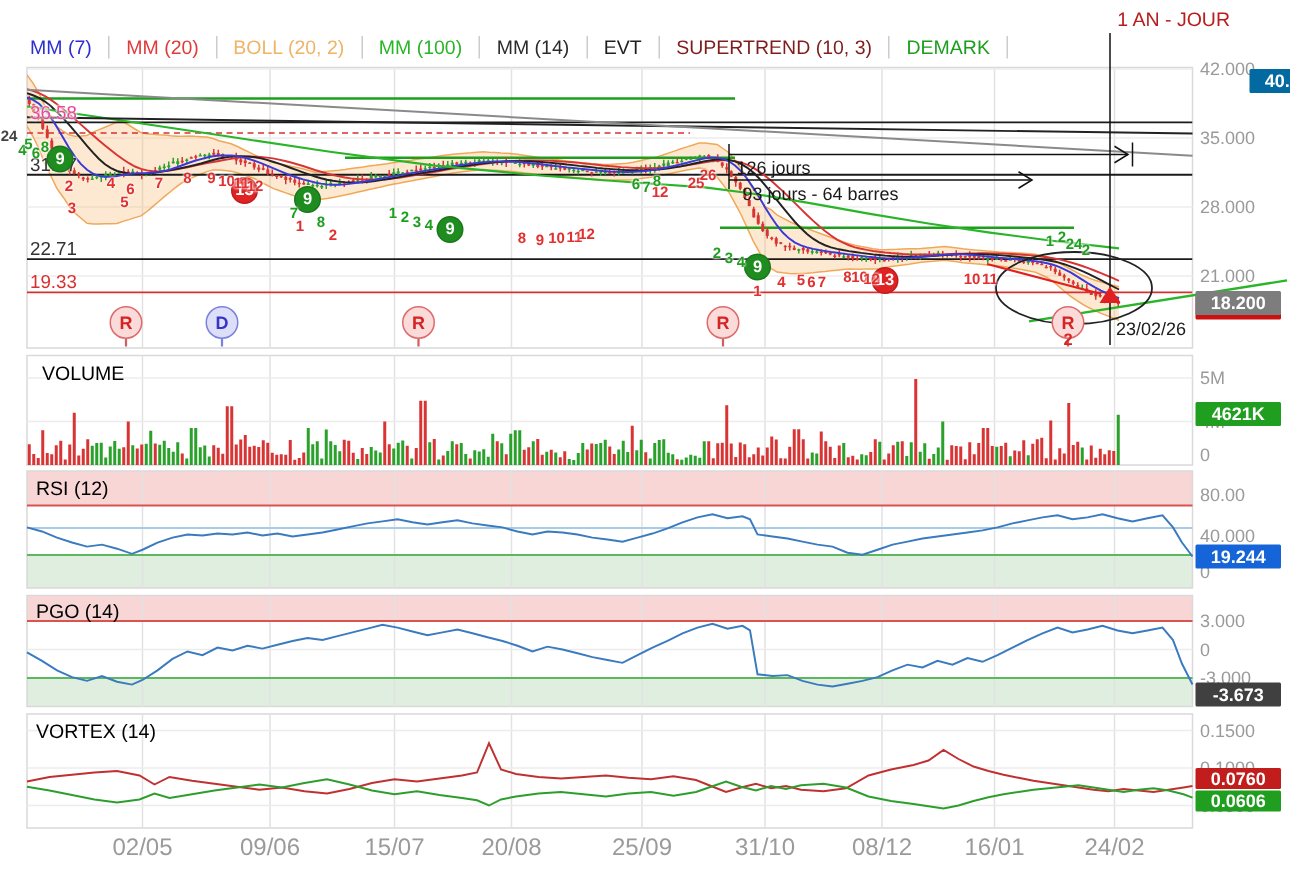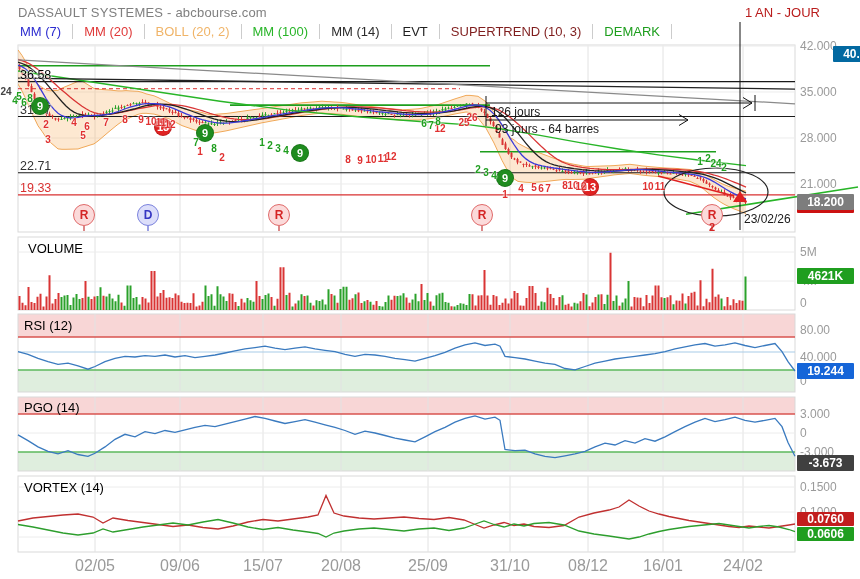--- a/index.html
+++ b/index.html
@@ -146,21 +146,20 @@
       <path d="M18 434.9 L28 440.6 L38 446.9 L48 451.4 L58 453.9 L68 450.7 L78 454.5 L88 456.4 L95 453.3 L105 446.9 L115 439.3 L125 434.3 L135 436.8 L145 431.7 L155 433.6 L165 430.5 L175 432.4 L185 429.8 L195 427.3 L205 425.4 L215 426.7 L225 424.1 L235 421.6 L245 419.1 L255 416.5 L265 418.4 L275 421 L285 423.5 L295 421.6 L305 419.7 L315 422.2 L325 424.8 L335 427.3 L345 430.5 L355 434.3 L365 431.1 L375 433 L385 435.5 L395 438.1 L405 440 L415 441.9 L425 436.8 L435 431.7 L445 427.3 L455 422.2 L465 418.4 L475 415.9 L485 419.1 L495 417.2 L500 420.3 L505 449.5 L515 450.7 L525 450.1 L535 453.9 L545 456.4 L555 457.7 L565 455.8 L575 453.9 L585 451.4 L595 446.9 L605 443.1 L615 445 L625 440.6 L635 443.1 L645 438.7 L655 441.2 L665 436.8 L675 431.7 L685 426.7 L695 422.2 L705 418.4 L715 421.6 L725 419.7 L735 417.2 L745 420.3 L755 422.2 L765 420.3 L775 418.4 L782 426.7 L788 442.5 L795 456.3" fill="none" stroke="#3a7abf" stroke-width="1.3"></path>
       <path d="M18 521 L33 518 L48 516.5 L63 515 L78 514 L93 517 L103 523 L113 518 L128 520.5 L143 522.5 L158 524.5 L173 526.5 L188 525 L203 527.5 L218 529 L233 526 L248 522 L263 519.5 L278 521 L293 519 L308 517 L318 515 L326 495.5 L334 513 L344 516 L359 518 L374 519 L389 518 L404 517 L419 518.5 L434 519.5 L449 517.5 L464 520 L474 524 L484 528 L494 525 L504 522.5 L514 525.5 L524 524 L534 526.5 L549 527.5 L564 525.5 L579 517 L594 513 L609 510 L619 507 L629 500 L639 506 L649 511 L659 514 L669 516.5 L679 518.5 L689 520.5 L699 522 L709 523.5 L719 525 L729 526.5 L739 527.5 L749 526 L759 527 L769 528 L779 526.5 L789 525 L795 524" fill="none" stroke="#c03030" stroke-width="1.3"></path>
       <path d="M18 524.5 L33 527 L48 530 L63 533 L78 535 L93 533 L103 529 L113 532 L128 529.5 L143 527 L158 525 L173 523 L188 525 L203 522 L218 519.5 L233 523 L248 527 L263 529.5 L278 527.5 L293 530 L308 532 L318 533.5 L326 537 L334 533 L344 531 L359 529 L374 528 L389 529.5 L404 531 L419 529 L434 528 L449 530.5 L464 528 L474 524.5 L484 521 L494 524.5 L504 527 L514 524 L524 526 L534 523.5 L549 522.5 L564 525 L579 531 L594 534 L609 536 L619 537.5 L629 539 L639 537 L649 534 L659 531.5 L669 529.5 L679 528 L689 526.5 L699 525.5 L709 524.5 L719 523.5 L729 525 L739 526.5 L749 528 L759 526.5 L769 525.5 L779 527 L789 529.5 L795 531.7" fill="none" stroke="#2d9e2d" stroke-width="1.3"></path>
       <line x1="84" y1="226" x2="84" y2="231" stroke="#d06060" stroke-width="1.5"></line>
       <line x1="148" y1="226" x2="148" y2="231" stroke="#7b82dd" stroke-width="1.5"></line>
       <line x1="279" y1="226" x2="279" y2="231" stroke="#d06060" stroke-width="1.5"></line>
       <line x1="482" y1="226" x2="482" y2="231" stroke="#d06060" stroke-width="1.5"></line>
       <line x1="712" y1="226" x2="712" y2="231" stroke="#d06060" stroke-width="1.5"></line>
     </svg>
 
-  <div class="hdr">DASSAULT SYSTEMES - abcbourse.com</div>
   <div class="tf">1 AN - JOUR</div>
   <div id="legend">
       <span class="leg-item" style="color: rgb(45, 45, 208);">MM (7)</span>
       <span class="leg-item" style="color: rgb(224, 58, 58);">MM (20)</span>
       <span class="leg-item" style="color: rgb(240, 180, 104);">BOLL (20, 2)</span>
       <span class="leg-item" style="color: rgb(40, 181, 40);">MM (100)</span>
       <span class="leg-item" style="color: rgb(43, 43, 43);">MM (14)</span>
       <span class="leg-item" style="color: rgb(31, 31, 31);">EVT</span>
       <span class="leg-item" style="color: #7f1d1d;">SUPERTREND (10, 3)</span>
       <span class="leg-item" style="color: rgb(29, 158, 29);">DEMARK</span>
@@ -169,21 +168,21 @@
   <div class="ptitle" style="left:28px;top:241px;">VOLUME</div>
   <div class="ptitle" style="left:24px;top:318px;">RSI (12)</div>
   <div class="ptitle" style="left:24px;top:400px;">PGO (14)</div>
   <div class="ptitle" style="left:24px;top:480px;">VORTEX (14)</div>
 
   <div class="ann" style="left:491px;top:105px;">126 jours</div>
   <div class="ann" style="left:495px;top:122px;">93 jours - 64 barres</div>
   <div class="ann" style="left:744px;top:212px;">23/02/26</div>
 
   <div id="overlay">
-      <div class="pxlabel" style="top: 67.6148px; color: #000000;">36.58</div>
+      <div class="pxlabel" style="top: 67.6148px; color: #ec4899;">36.58</div>
       <div class="pxlabel" style="top: 102.507px; color: rgb(51, 51, 51);">31.27</div>
       <div class="pxlabel" style="top: 158.755px; color: rgb(51, 51, 51);">22.71</div>
       <div class="pxlabel" style="top: 180.965px; color: rgb(216, 48, 48);">19.33</div>
       <div class="tick" style="top: 39px;">42.000</div>
       <div class="tick" style="top: 84.997px;">35.000</div>
       <div class="tick" style="top: 130.994px;">28.000</div>
       <div class="tick" style="top: 176.991px;">21.000</div>
       <div class="tick" style="top: 245px;">5M</div>
       <div class="tick" style="top: 274px;">4M</div>
       <div class="tick" style="top: 296px;">0</div>

